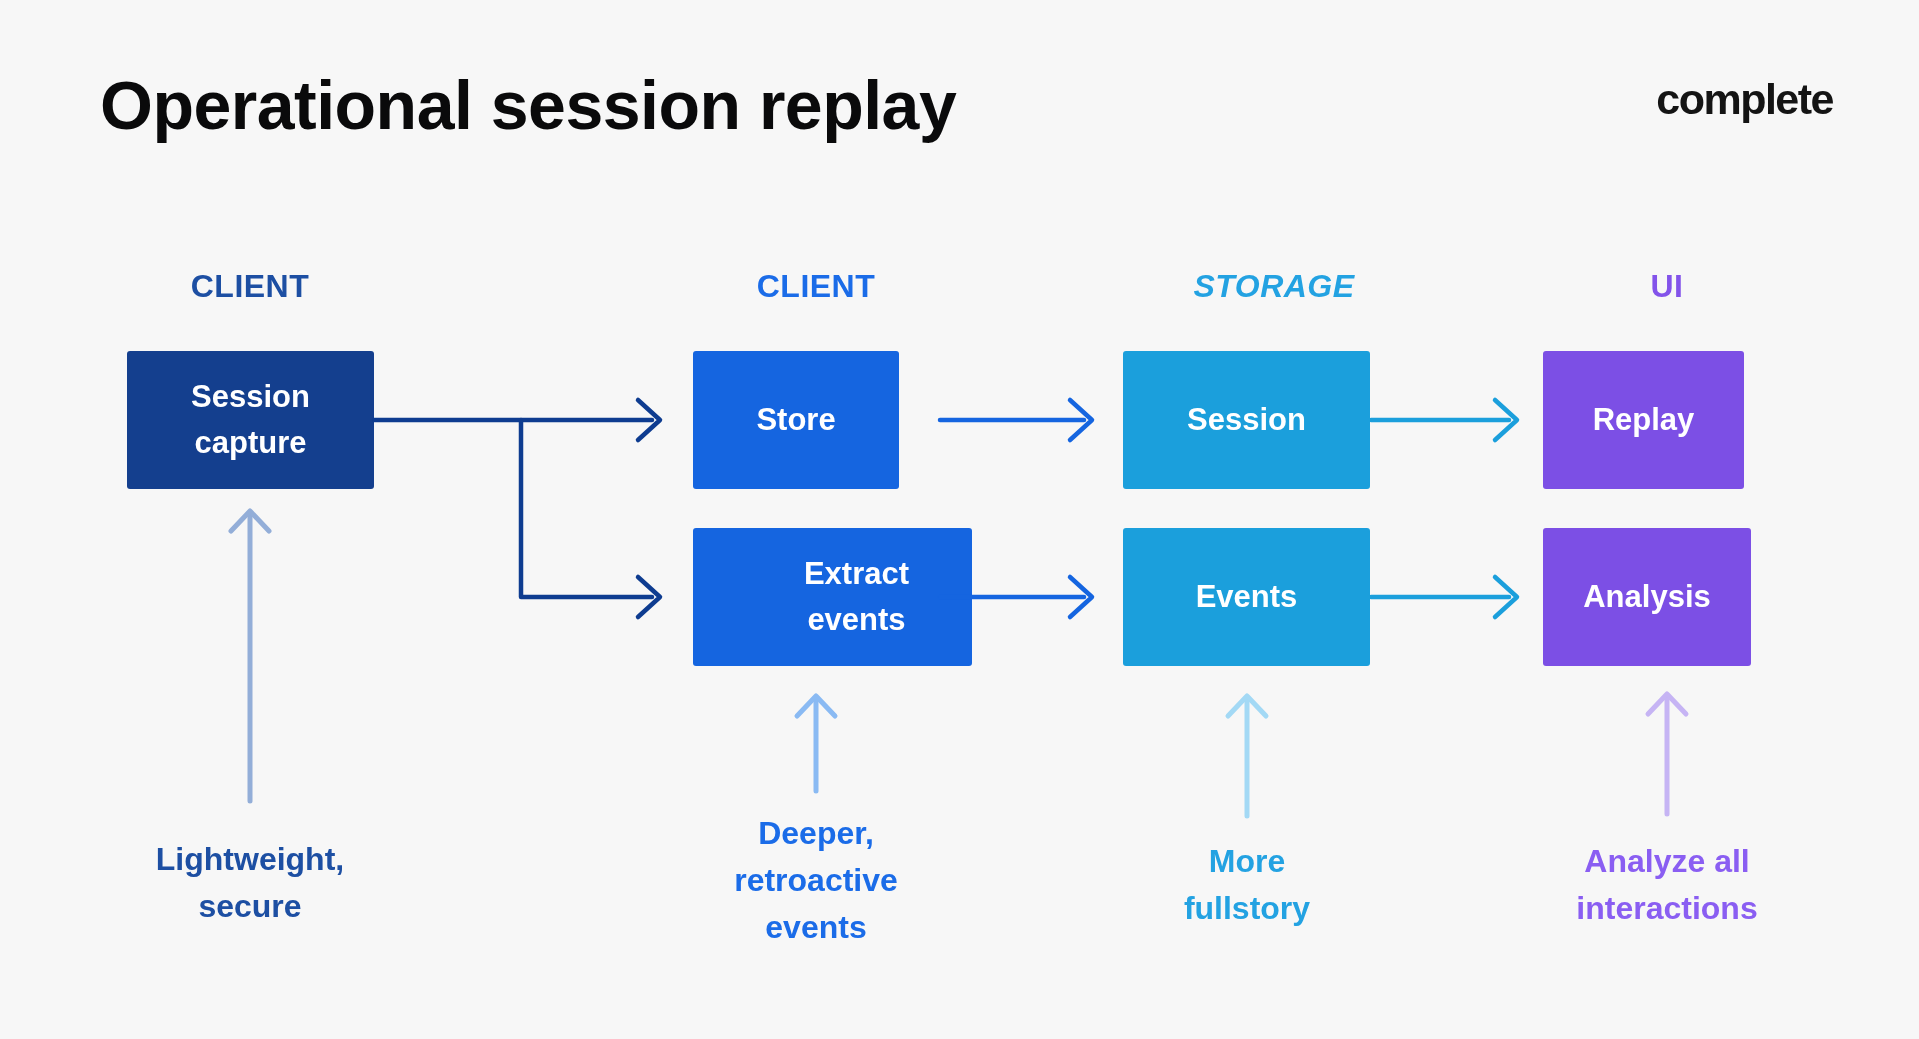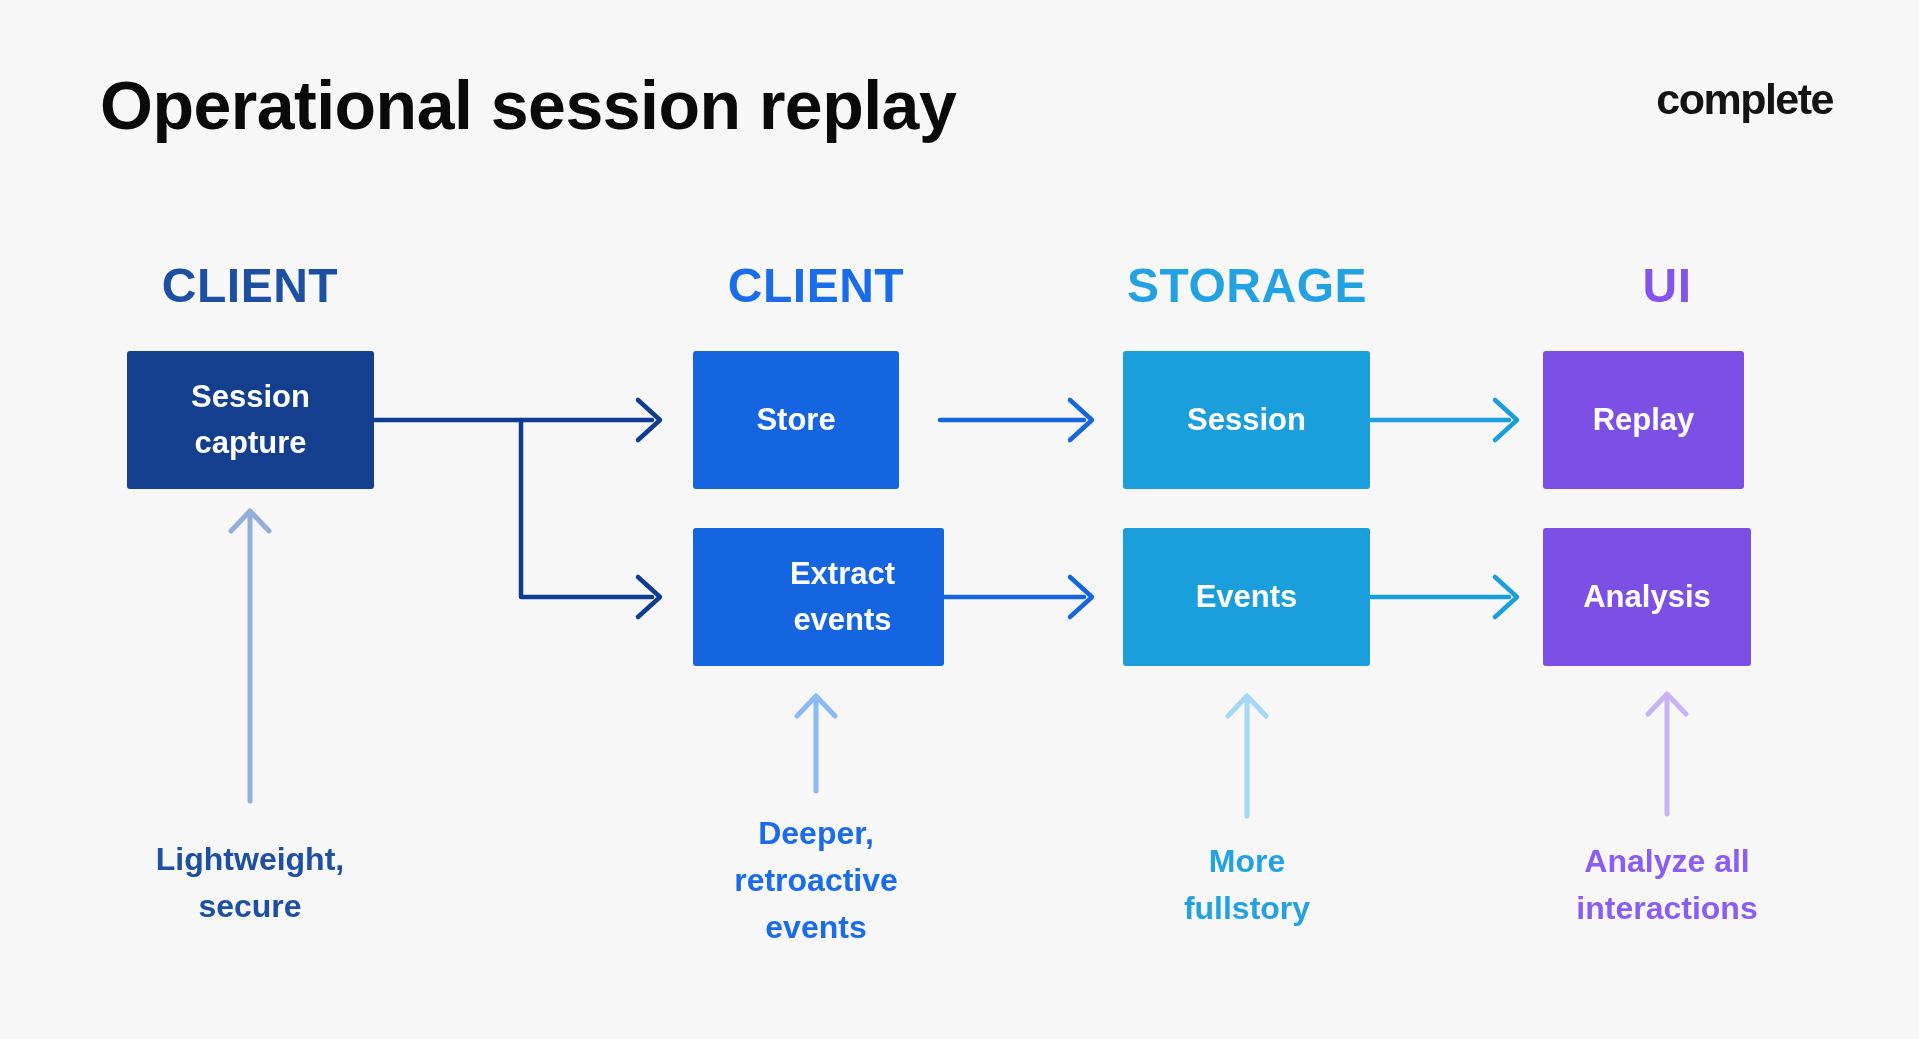--- a/index.html
+++ b/index.html
@@ -22,37 +22,37 @@
 
   .logo{
     position:absolute; right:86px; top:78px;
     font-size:43px; font-weight:600; letter-spacing:-1.5px;
     color:var(--logo-text,#141414);
     line-height:43px;
   }
 
   .col-header{
     position:absolute; top:266px; width:300px;
-    text-align:center; font-size:48px; font-weight:700;
+    text-align:center; font-size:32px; font-weight:700;
     letter-spacing:0.5px; line-height:40px;
   }
   .client-h { left:100px;  color:var(--client-text); }
   .service-h{ left:666px;  color:var(--service-text); }
-  .storage-h{ left:1097px; color:var(--storage-text); }
+  .storage-h{ left:1124px; color:var(--storage-text);font-style:italic; }
   .ui-h     { left:1517px; color:var(--ui-header-text); }
 
   .box{
     position:absolute; height:138px;
     display:flex; align-items:center; justify-content:center;
     color:#ffffff; font-weight:700; font-size:31px; line-height:1.5;
     white-space:pre-line; text-align:center; border-radius:3px;
   }
   .b-session-capture{ left:127px;  top:351px; width:247px; background:var(--navy-box); }
   .b-store          { left:693px;  top:351px; width:206px; background:var(--blue); }
-  .b-extract        { left:693px;  top:528px; width:251px; background:var(--blue);padding-left:48px; }
+  .b-extract        { left:693px;  top:528px; width:279px; background:var(--blue);padding-left:48px; }
   .b-session        { left:1123px; top:351px; width:247px; background:var(--cyan); }
   .b-events         { left:1123px; top:528px; width:247px; background:var(--cyan); }
   .b-replay         { left:1543px; top:351px; width:201px; background:var(--purple); }
   .b-analysis       { left:1543px; top:528px; width:208px; background:var(--purple); }
 
   .caption{
     position:absolute; width:380px;
     font-weight:700; font-size:32px; line-height:47px;
     white-space:pre-line; text-align:center;
   }

